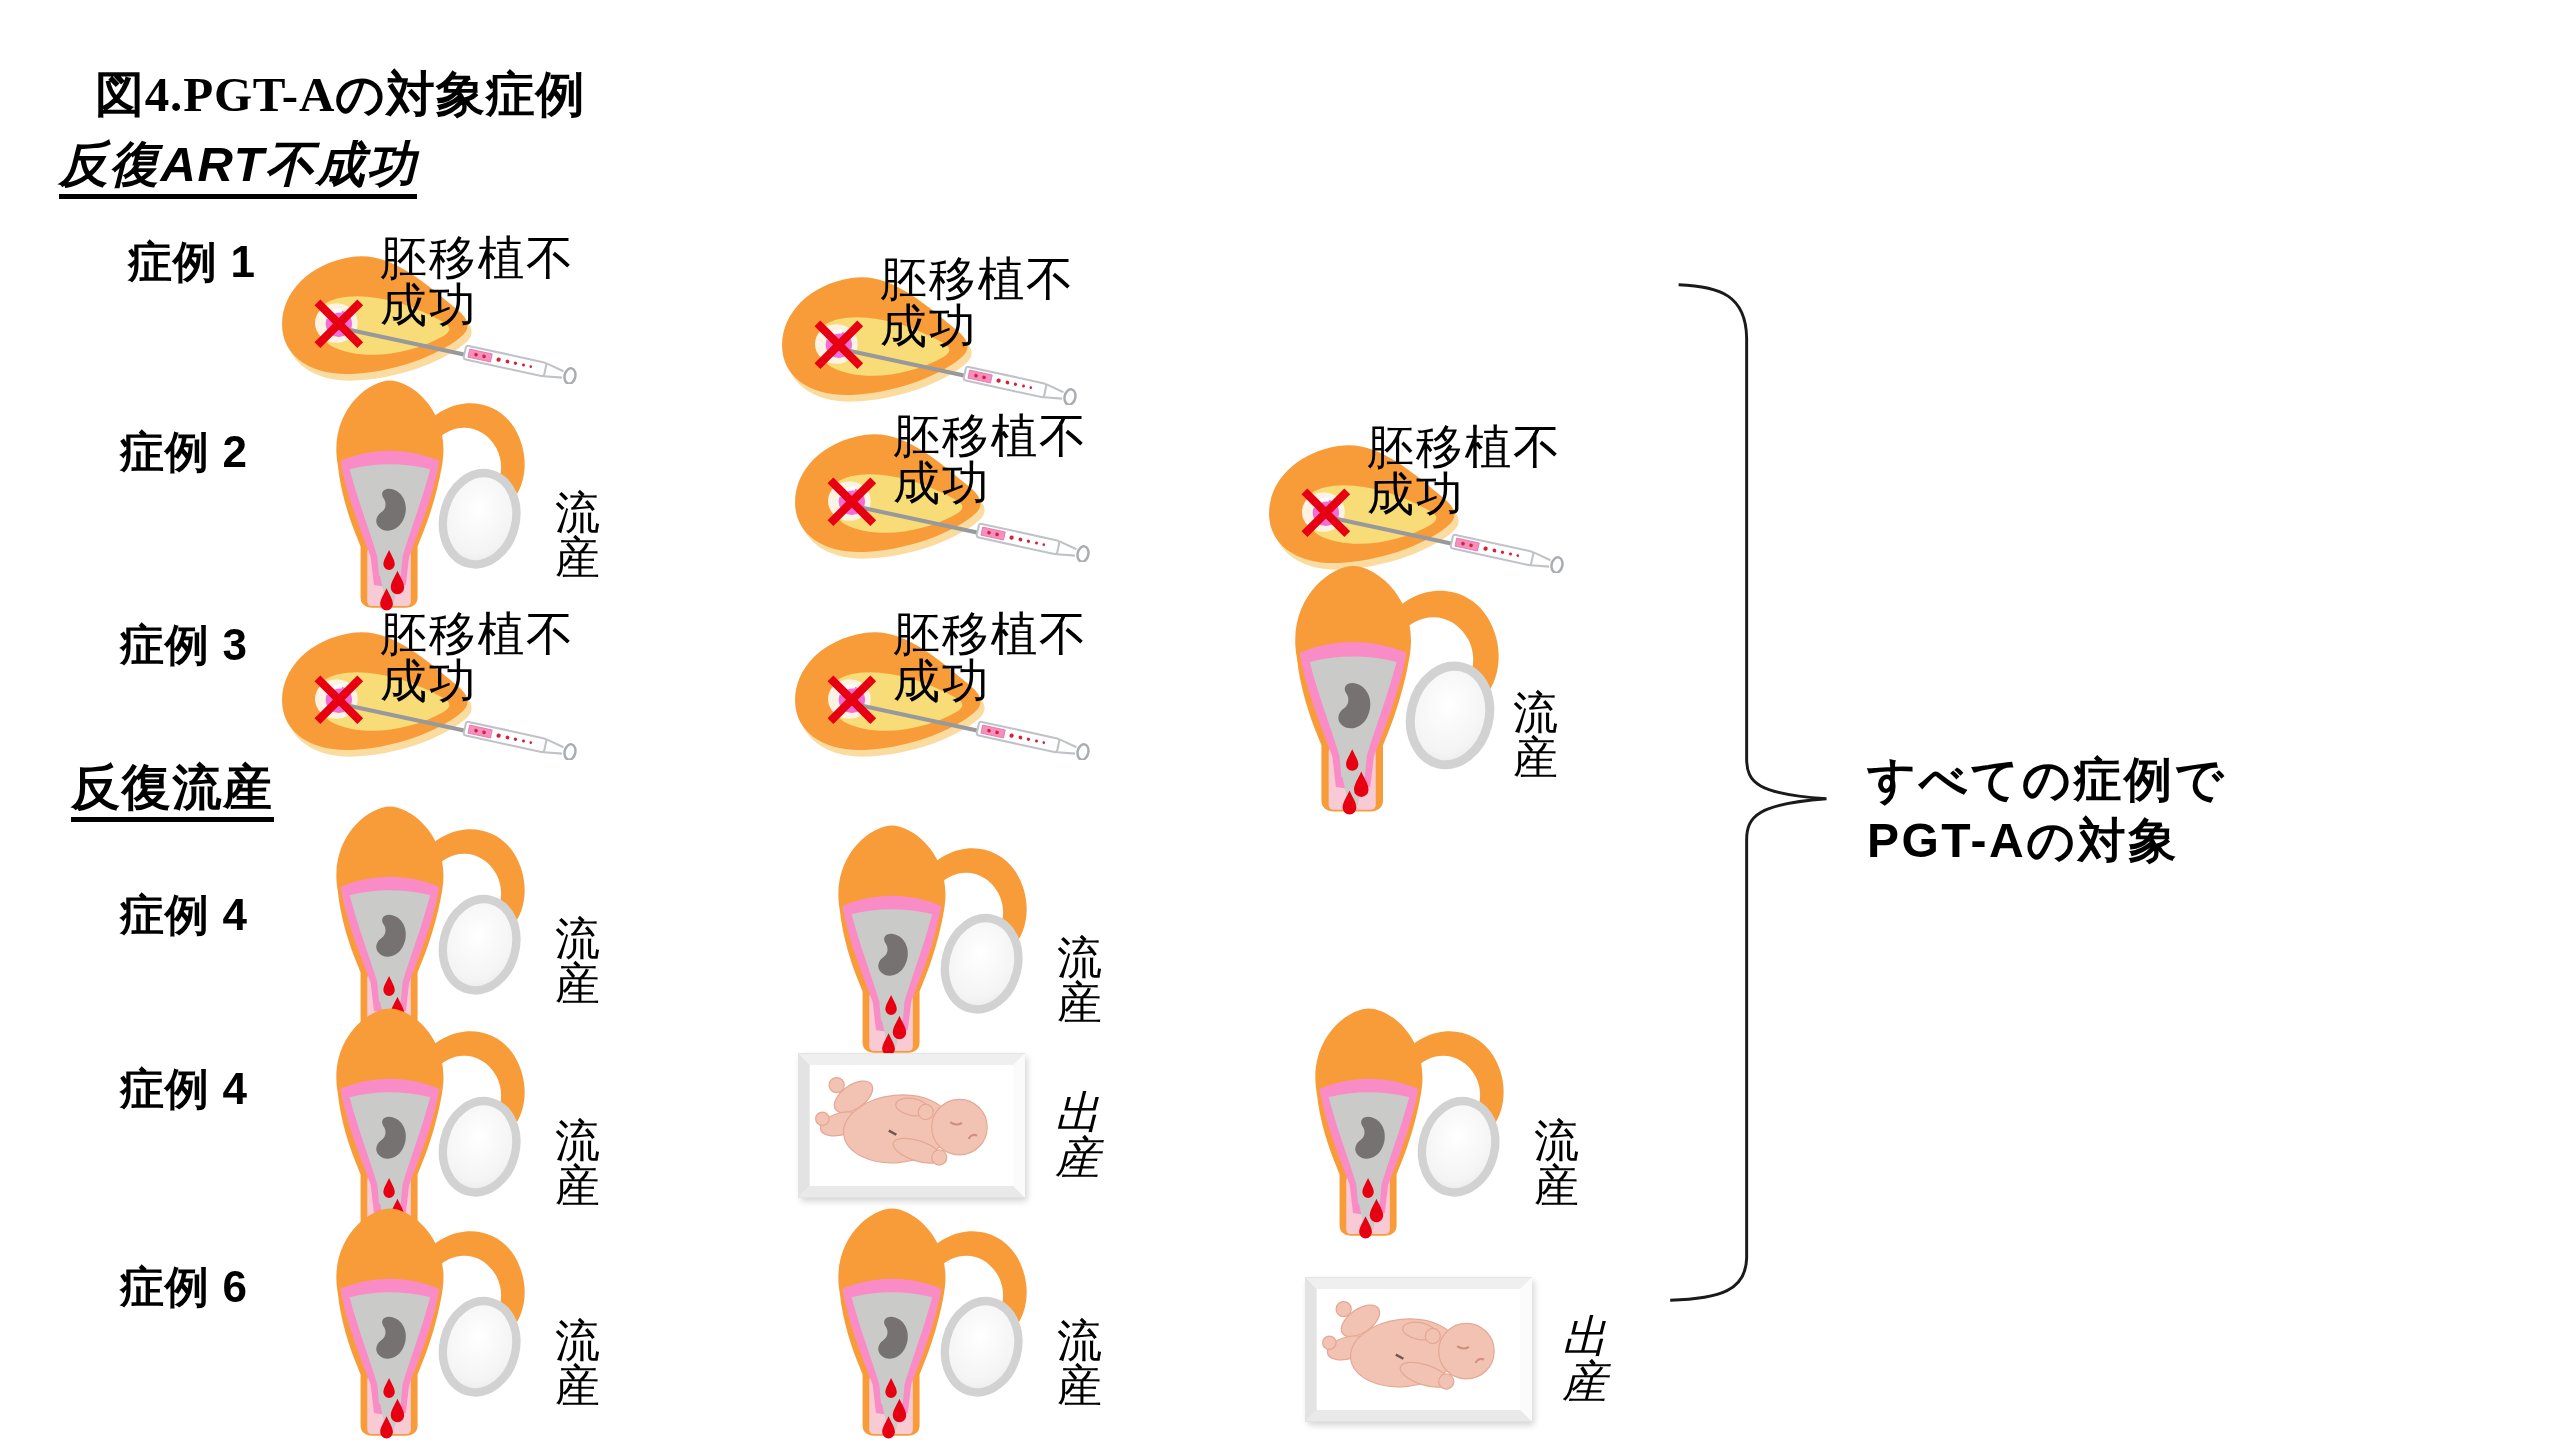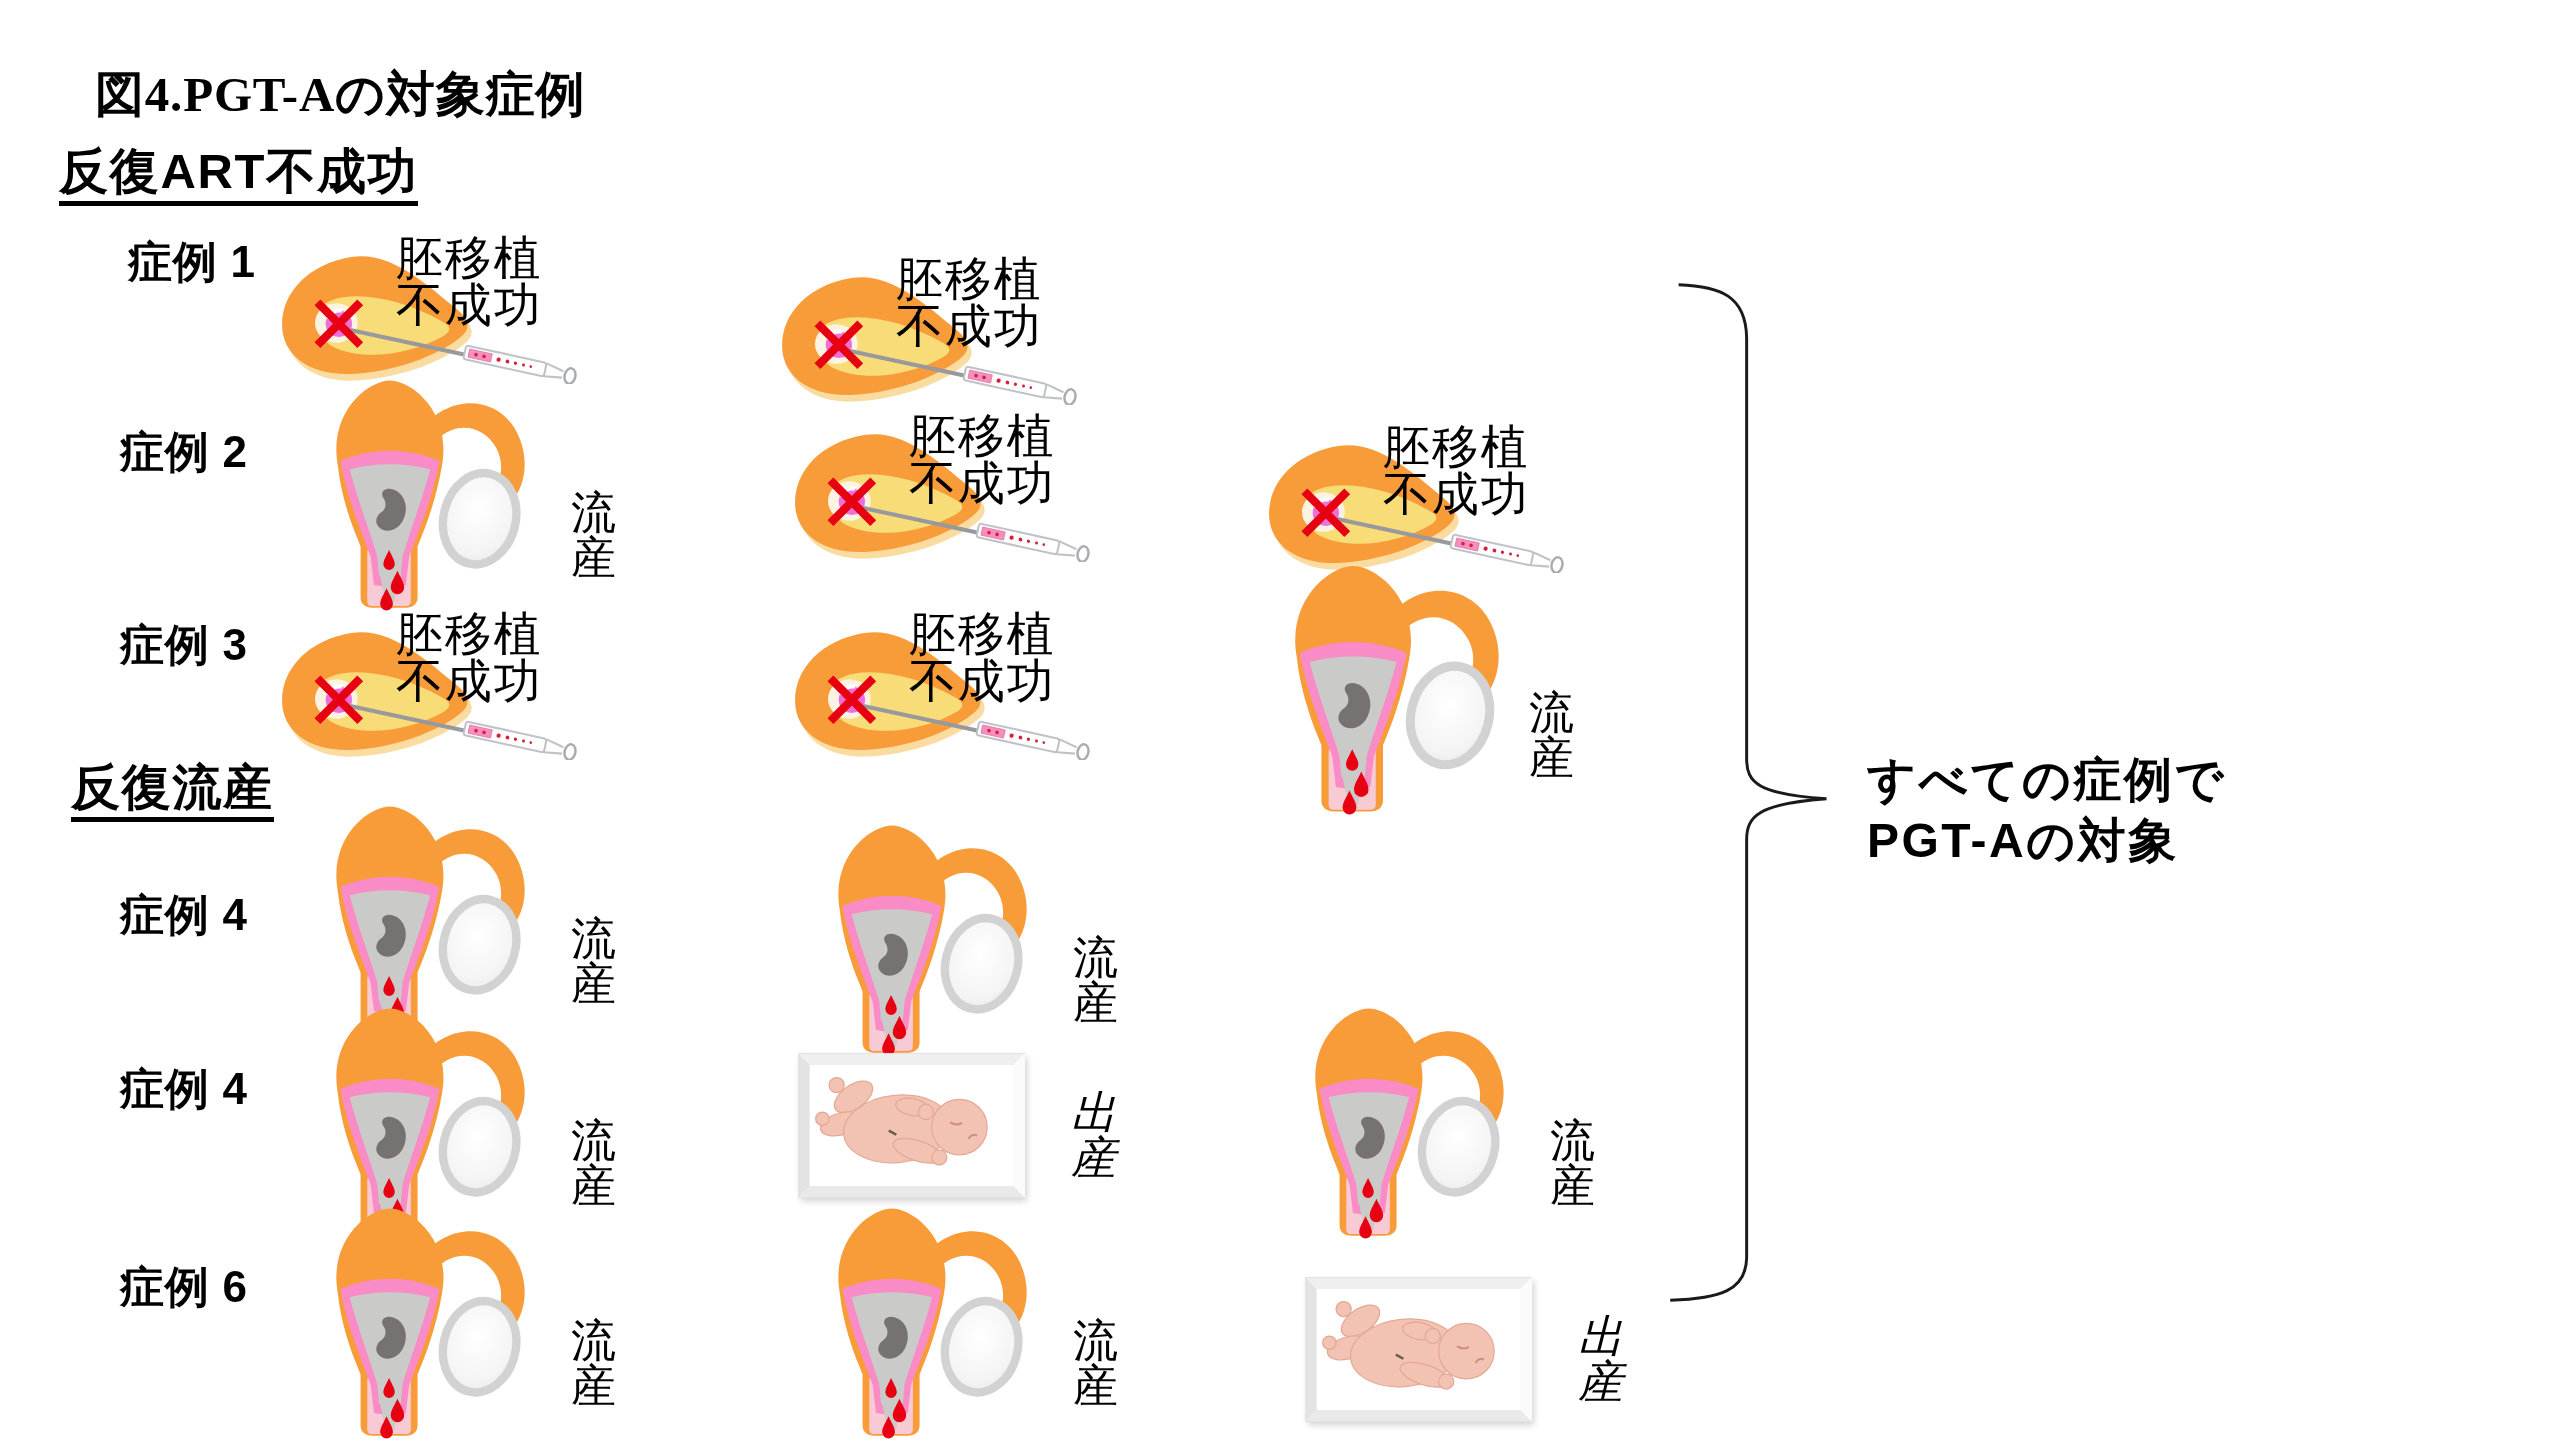--- a/index.html
+++ b/index.html
@@ -8,26 +8,26 @@
     --vagina-pink:#F8CAD4; --ovary-ring:#D2D2D2; --baby-skin:#F2C3B3;
   }
   html,body{margin:0;padding:0;background:#fff;}
   .stage{
     position:relative; width:2576px; height:1449px; background:#ffffff;
     font-family:"Liberation Sans","DejaVu Sans",sans-serif; color:#000; overflow:hidden;
   }
   .abs{position:absolute; white-space:nowrap;font-weight:bold;}
   .fig-title{left:95px; top:62px; font-family:"Liberation Serif","DejaVu Serif",serif; font-size:49px; letter-spacing:0.8px;}
   .sec-head{font-weight:bold; font-size:49px; letter-spacing:1.7px; border-bottom:5px solid #000; padding-bottom:5px; line-height:1;}
-  .sec-head-1{left:59px; top:147px;}
+  .sec-head-1{left:59px; top:140px;font-style:italic;}
   .sec-head-2{left:71px; top:763px;}
   .case-label{font-size:44px; letter-spacing:0.8px; line-height:1;}
   .item{position:absolute;}
   .item svg{display:block; overflow:visible;}
-  .item .label{position:absolute; line-height:1;margin-left:16px;}
+  .item .label{position:absolute; line-height:1;}
   .item--tf .label{left:103px; top:-18.5px; font-size:47px; letter-spacing:1.7px;}
   .item--mc .label{left:229px; top:118px; font-size:45px; letter-spacing:4.2px;}
   .item--birth .label{left:257px; top:37px; font-size:45px; letter-spacing:4.2px;font-style:italic;}
   .item--birth svg{box-shadow:3.4px 4.2px 6.7px rgba(0,0,0,0.18);}
   .brace-svg{position:absolute; left:0; top:0; pointer-events:none;}
   .annotation{left:1867px; top:749px; font-size:48px; letter-spacing:2.5px; line-height:1.28;}
   .annotation div{white-space:nowrap;}
 </style>
 </head>
 <body>

